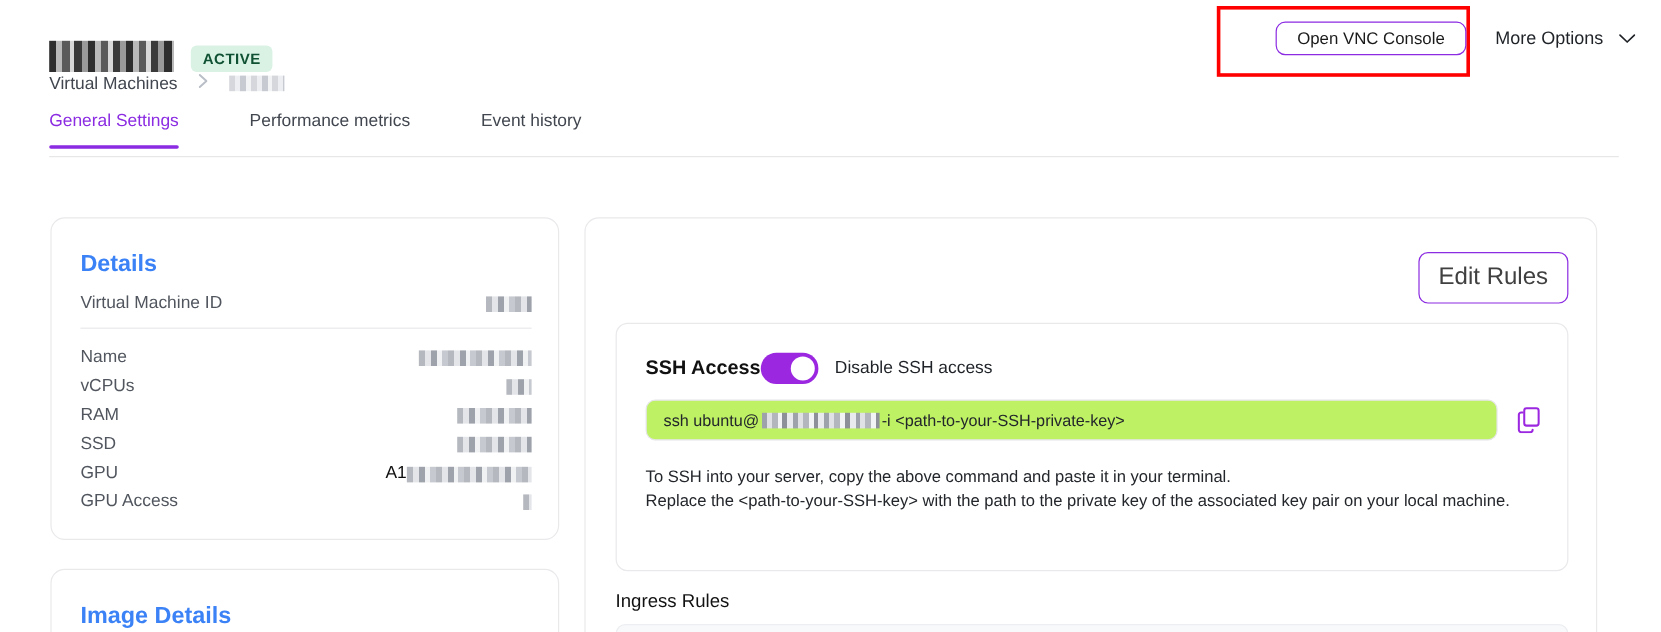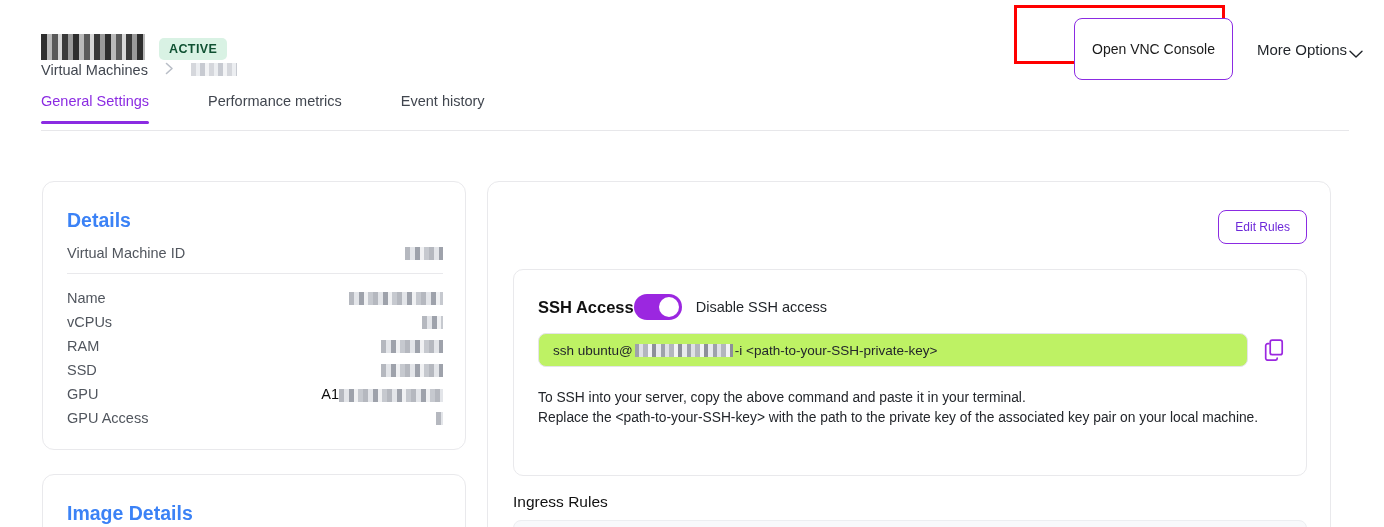--- a/index.html
+++ b/index.html
@@ -56,25 +56,25 @@
     display: flex; align-items: center; gap: 24px;
   }
   .vnc-highlight {
     position: absolute; left: 1014px; top: 5px;
     width: 211px; height: 59px;
     border: 3px solid #ff0000; background: transparent;
   }
   .btn-vnc {
     border: 1.6px solid #8b2be2; background: #fff; color: #1a1a1a;
     font-size: 14px; font-family: "Liberation Sans", sans-serif;
-    padding: 22px 17px; border-radius: 8px; cursor: pointer;
+    padding: 5px 17px; border-radius: 8px; cursor: pointer;
     white-space: nowrap;
   }
   .more-options {
-    display: flex; align-items: flex-end; gap: 2px;
+    display: flex; align-items: flex-start; gap: 13px;
     font-size: 15px; color: #1f2328; cursor: pointer;
   }
   .chev { width: 13px; height: 13px; }
 
   
   .tabs {
     position: absolute; left: 41px; top: 93px; width: 1308px; height: 38px;
     border-bottom: 1px solid #e7e7ea;
     display: flex; align-items: flex-start; gap: 0;
   }
@@ -122,22 +122,22 @@
     filter: blur(0.5px); vertical-align: middle;
   }
   .gpu-val { font-size: 14.5px; color: #0d0d0d; display: flex; align-items: flex-end; gap: 0; }
 
   .image-title { position: absolute; left: 24px; top: 27px; }
 
   
   .sec-title { position: absolute; left: 25px; top: 32px; }
   .btn-edit {
     position: absolute; right: 23px; top: 28px;
-    border: 1.7px solid #8b2be2; background: #fff; color: #6d28d9;
-    font-size: 12px; font-family: inherit;
+    border: 1.7px solid #8b2be2; background: #fff; color: #404040;
+    font-size: 20px; font-family: inherit;
     padding: 9px 16px; border-radius: 8px; cursor: pointer;
   }
   .ssh-panel {
     position: absolute; left: 25px; top: 87px; width: 794px; height: 207px;
     border: 1px solid #e9e9ec; border-radius: 10px; background: #fff;
   }
   .ssh-head {
     position: absolute; left: 24px; top: 24px; right: 20px;
     display: flex; align-items: center; justify-content: flex-start;
   }

